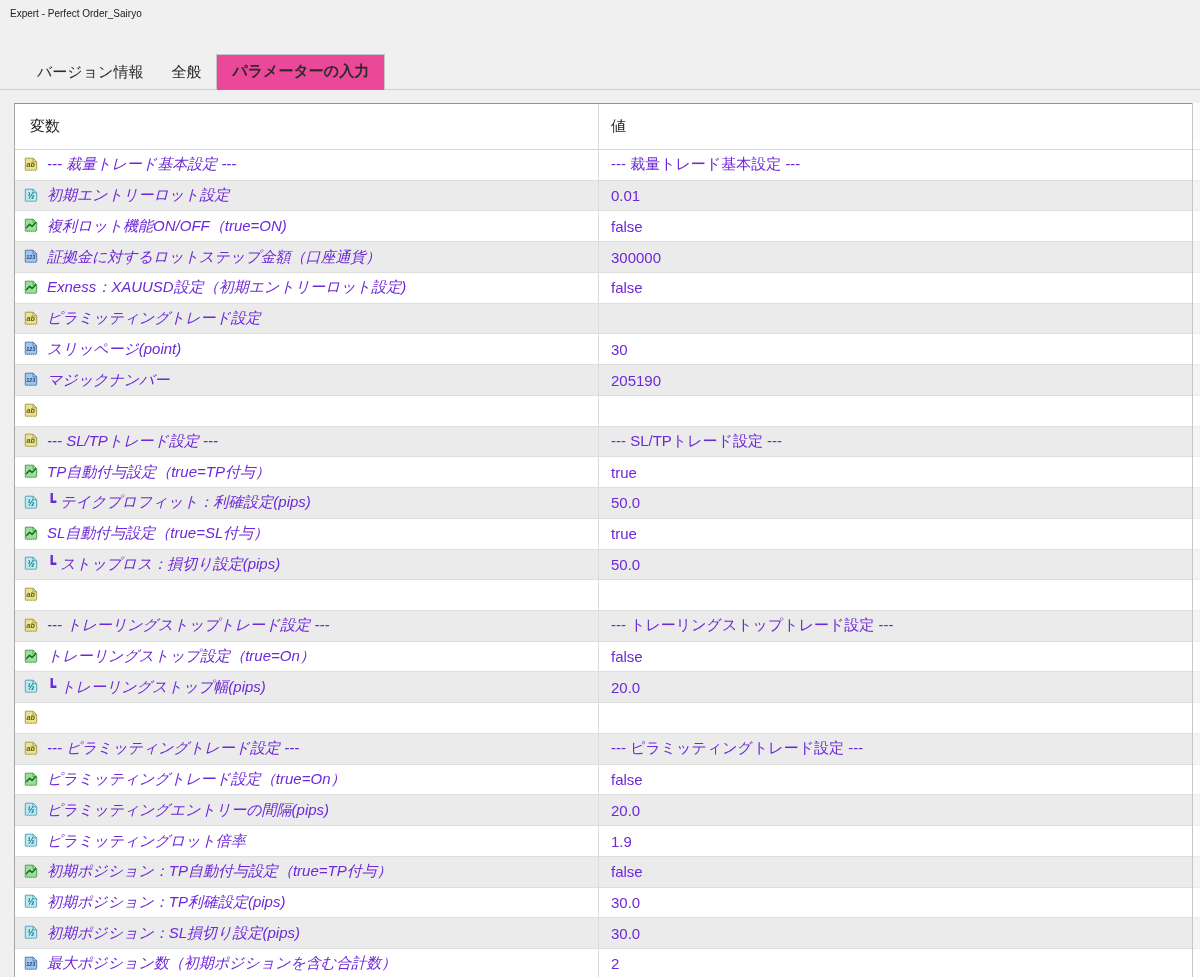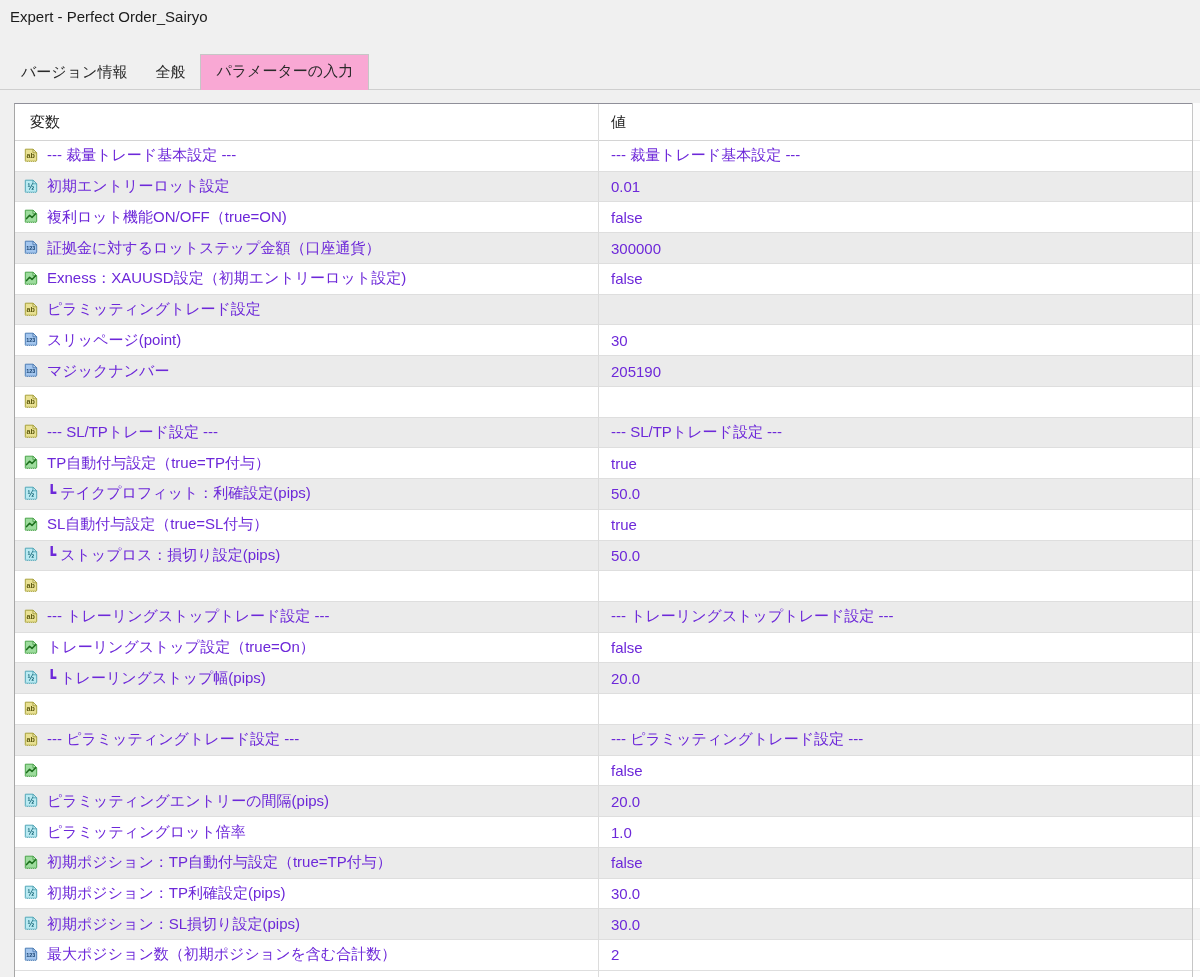--- a/index.html
+++ b/index.html
@@ -5,72 +5,73 @@
   html,body{margin:0;padding:0;}
   body{
     width:1200px;height:977px;position:relative;overflow:hidden;
     background:#f0f0f0;
     font-family:"Liberation Sans","DejaVu Sans",sans-serif;
     color:#1b1b1b;
     -webkit-font-smoothing:antialiased;
   }
   .window-title{
     position:absolute;left:10px;top:8px;
-    font-size:15px;color:#1b1b1b;
+    font-size:10px;color:#1b1b1b;
   }
   
   .tabstrip{
     position:absolute;left:0;top:56px;width:1200px;height:34px;
-    display:flex;align-items:flex-end;padding-left:8px;box-sizing:border-box;
+    display:flex;align-items:flex-end;padding-left:24px;box-sizing:border-box;
     border-bottom:1px solid #cfcfcf;
   }
   .tab{
     font-size:15px;color:#2a2a2a;
     padding:5px 13px 7px 13px;
     margin-right:2px;
     position:relative;
     cursor:default;
     white-space:nowrap;
   }
   .tab.active{
-    background:#f9a8d4;
+    background:#ec4899;
     border:1px solid #c6c6c6;
     border-bottom:none;
     padding:7px 15px 9px 15px;
     margin-bottom:-1px;
     z-index:2;
+    font-weight:bold;
   }
   
   .param-table{
     position:absolute;left:14px;top:103px;width:1186px;height:874px;
     background:#ffffff;
     border-top:1px solid #8f8f99;
     border-left:1px solid #a6a6a6;
     box-sizing:border-box;
   }
   .col-divider{
     position:absolute;left:583px;top:0;width:1px;height:100%;
     background:#dcdcdc;z-index:3;
   }
   .thead{
-    height:37px;display:flex;align-items:center;
+    height:46px;display:flex;align-items:center;
     background:#ffffff;border-bottom:1px solid #d4d4d4;
     box-sizing:border-box;
   }
   .th{font-size:15px;color:#222;}
   .th.name{width:583px;padding-left:15px;box-sizing:border-box;}
   .th.value{flex:1;padding-left:13px;box-sizing:border-box;}
   .row{
     height:30.74px;display:flex;align-items:center;
     border-bottom:1px solid #dedede;box-sizing:border-box;
     background:#ffffff;
   }
   .row.alt{background:#ebebeb;}
   .cell{height:100%;display:flex;align-items:center;box-sizing:border-box;overflow:hidden;}
-  .cell.name{width:583px;padding-left:8px;}
+  .cell.name{width:583px;padding-left:8px;font-style:italic;}
   .cell.value{flex:1;padding-left:13px;}
   .cell .txt{font-size:15px;color:#6d28d9;white-space:nowrap;}
   .type-icon{width:16px;height:16px;margin-right:8px;flex:0 0 16px;display:block;}
   
   .vscroll{
     position:absolute;right:0;top:103px;width:8px;height:874px;
     border-left:1px solid #c6c6c6;background:rgba(255,255,255,0.45);
     box-sizing:border-box;z-index:4;
   }
   .vscroll .cap{position:absolute;top:0;left:0;right:0;height:37px;background:#fcfcfc;}
@@ -350,20 +351,21 @@
           <span class="txt">--- ピラミッティングトレード設定 ---</span>
         </div>
       </div>
       <div class="row">
         <div class="cell name">
           <svg class="type-icon" width="16" height="16" viewBox="0 0 16 16">
             <path d="M2.3,1.2 H10 L13.7,4.8 V12.3 Q12.8,14.6 11.8,12.7 Q10.9,14.7 9.8,12.7 Q8.9,14.7 7.8,12.7 Q6.9,14.7 5.8,12.7 Q4.9,14.7 3.8,12.7 Q2.9,14.4 2.3,12.8 Z" fill="#9ddc9d" stroke="#4aa44a" stroke-width="1" stroke-linejoin="round"></path>
             <path d="M10,1.2 V4.8 H13.7 Z" fill="rgba(255,255,255,0.55)" stroke="#4aa44a" stroke-width="1" stroke-linejoin="round"></path>
             <polyline points="3.6,9.6 6.6,6.2 9,8.4 12.4,4.9" fill="none" stroke="#1d6e1d" stroke-width="1.5" stroke-linecap="round" stroke-linejoin="round"></polyline>
           </svg>
+          <span class="txt">ピラミッティングトレード設定（true=On）</span>
         </div>
         <div class="cell value">
           <span class="txt">false</span>
         </div>
       </div>
       <div class="row alt">
         <div class="cell name">
           <svg class="type-icon" width="16" height="16" viewBox="0 0 16 16">
             <path d="M2.3,1.2 H10 L13.7,4.8 V12.3 Q12.8,14.6 11.8,12.7 Q10.9,14.7 9.8,12.7 Q8.9,14.7 7.8,12.7 Q6.9,14.7 5.8,12.7 Q4.9,14.7 3.8,12.7 Q2.9,14.4 2.3,12.8 Z" fill="#b9eaf2" stroke="#53a7b8" stroke-width="1" stroke-linejoin="round"></path>
             <path d="M10,1.2 V4.8 H13.7 Z" fill="rgba(255,255,255,0.55)" stroke="#53a7b8" stroke-width="1" stroke-linejoin="round"></path>
@@ -378,21 +380,21 @@
       <div class="row">
         <div class="cell name">
           <svg class="type-icon" width="16" height="16" viewBox="0 0 16 16">
             <path d="M2.3,1.2 H10 L13.7,4.8 V12.3 Q12.8,14.6 11.8,12.7 Q10.9,14.7 9.8,12.7 Q8.9,14.7 7.8,12.7 Q6.9,14.7 5.8,12.7 Q4.9,14.7 3.8,12.7 Q2.9,14.4 2.3,12.8 Z" fill="#b9eaf2" stroke="#53a7b8" stroke-width="1" stroke-linejoin="round"></path>
             <path d="M10,1.2 V4.8 H13.7 Z" fill="rgba(255,255,255,0.55)" stroke="#53a7b8" stroke-width="1" stroke-linejoin="round"></path>
             <text x="7.8" y="10.8" text-anchor="middle" font-family="'Liberation Sans',sans-serif" font-weight="bold" font-size="8.2" fill="#0e5f70">½</text>
           </svg>
           <span class="txt">ピラミッティングロット倍率</span>
         </div>
         <div class="cell value">
-          <span class="txt">1.0</span>
+          <span class="txt">1.9</span>
         </div>
       </div>
       <div class="row alt">
         <div class="cell name">
           <svg class="type-icon" width="16" height="16" viewBox="0 0 16 16">
             <path d="M2.3,1.2 H10 L13.7,4.8 V12.3 Q12.8,14.6 11.8,12.7 Q10.9,14.7 9.8,12.7 Q8.9,14.7 7.8,12.7 Q6.9,14.7 5.8,12.7 Q4.9,14.7 3.8,12.7 Q2.9,14.4 2.3,12.8 Z" fill="#9ddc9d" stroke="#4aa44a" stroke-width="1" stroke-linejoin="round"></path>
             <path d="M10,1.2 V4.8 H13.7 Z" fill="rgba(255,255,255,0.55)" stroke="#4aa44a" stroke-width="1" stroke-linejoin="round"></path>
             <polyline points="3.6,9.6 6.6,6.2 9,8.4 12.4,4.9" fill="none" stroke="#1d6e1d" stroke-width="1.5" stroke-linecap="round" stroke-linejoin="round"></polyline>
           </svg>
           <span class="txt">初期ポジション：TP自動付与設定（true=TP付与）</span>

